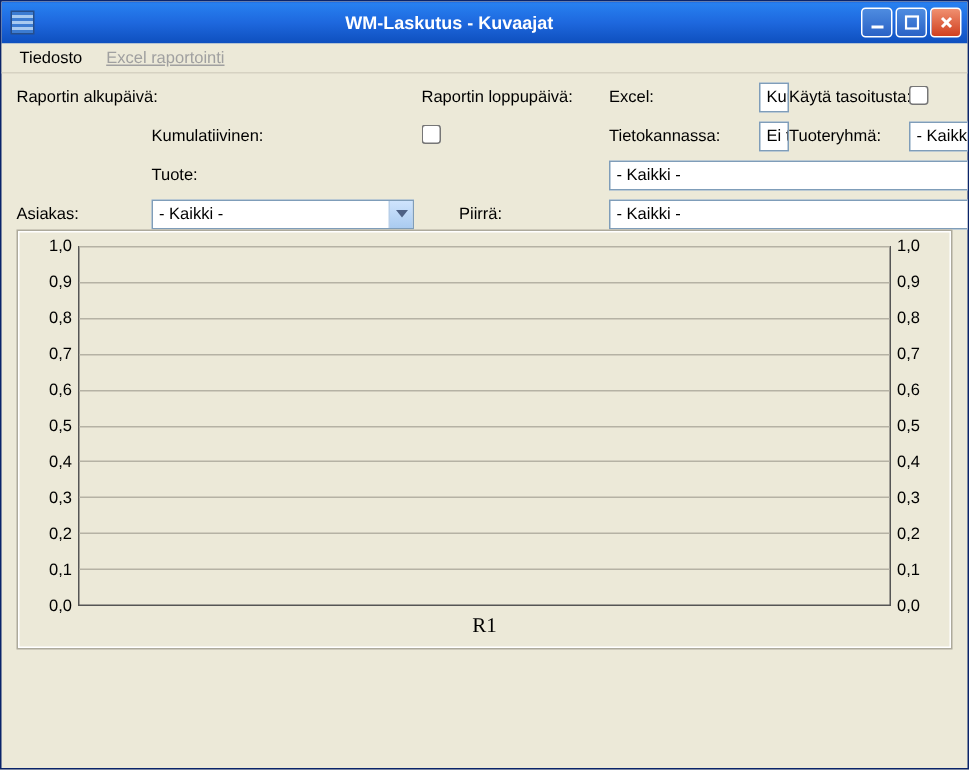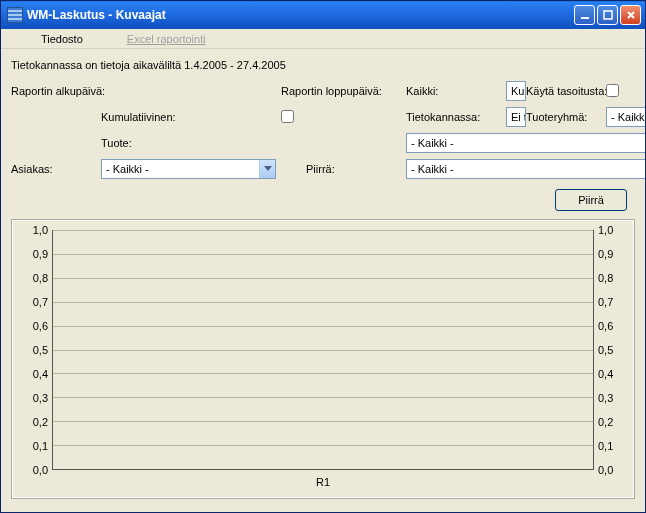--- a/index.html
+++ b/index.html
@@ -23,21 +23,21 @@
     color: white;
     font-weight: bold;
     font-size: 12px;
   }
   .titlebar .app-icon {
     width: 16px; height: 16px;
     background: repeating-linear-gradient(0deg, #3C7CD2, #3C7CD2 2px, #A8CAF0 2px, #A8CAF0 4px);
     border: 1px solid #274F8B;
     margin-right: 4px;
   }
-  .titlebar .title { flex: 1; }
+  .titlebar .title { flex: 1; text-align: center; }
   .winbtn {
     width: 21px; height: 20px;
     margin-left: 2px;
     border: 1px solid white;
     border-radius: 3px;
     display: flex;
     align-items: center;
     justify-content: center;
     color: white;
     font-weight: bold;
@@ -51,21 +51,21 @@
   }
   .winbtn svg { display:block; }
   .menubar {
     height: 20px;
     background: #ECE9D8;
     border-bottom: 1px solid #D6D2C2;
     display: flex;
     align-items: center;
     padding: 0 4px;
   }
-  .menuitem { padding: 2px 8px; margin-left: 28px; }
+  .menuitem { padding: 2px 8px; }
   .menuitem.disabled { color: #A0A0A0; text-decoration: underline; }
   .content {
     padding: 6px 10px 10px 10px;
   }
   .infoline { margin: 4px 0 10px 0; }
   .form-grid {
     display: grid;
     grid-template-columns: 90px 180px 25px 100px 100px 20px 80px 105px;
     row-gap: 6px;
     align-items: center;
@@ -148,21 +148,22 @@
     margin-bottom: 0;
   }
   .gridline {
     position: absolute;
     left: 0; right: 0;
     border-top: 1px solid #B5B2A4;
   }
   .xlabel {
     text-align: center;
     margin-top: 6px;
-    font-size: 11px;
+    font-size: 14px;
+    font-family: Liberation Serif, serif;
   }
 </style>
 </head>
 <body>
 
 <div class="titlebar">
   <div class="app-icon"></div>
   <div class="title">WM-Laskutus - Kuvaajat</div>
   <div class="winbtn min">
     <svg width="10" height="10">
@@ -181,29 +182,28 @@
       </svg>
   </div>
 </div>
 
 <div class="menubar">
   <div class="menuitem">Tiedosto</div>
   <div class="menuitem disabled">Excel raportointi</div>
 </div>
 
 <div class="content">
-  <div class="infoline">Tietokannassa on tietoja aikaväliltä 1.4.2005 - 27.4.2005</div>
 
   <div class="form-grid">
 
     <div class="lbl">Raportin alkupäivä:</div>
     <div></div>
     <div class="lbl">Raportin loppupäivä:</div>
     <div></div>
-    <div class="lbl">Kaikki:</div>
+    <div class="lbl">Excel:</div>
     <div class="combo">
       <span class="val">Kuukausi</span>
 
     </div>
 
     <div class="lbl">Käytä tasoitusta:</div>
     <div><input class="check" type="checkbox" style=""></div>
     <div></div>
     <div class="lbl">Kumulatiivinen:</div>
     <div><input class="check" type="checkbox" style=""></div>
@@ -240,23 +240,20 @@
         </span>
     </div>
     <div></div>
     <div class="lbl">Piirrä:</div>
     <div class="combo" style="grid-column: 5 / 9;">
       <span class="val">- Kaikki -</span>
 
     </div>
   </div>
 
-  <div class="btnrow">
-    <div class="btn">Piirrä</div>
-  </div>
 
   <div class="chart-panel">
     <div class="chart-inner">
       <div class="yaxis-left" id="yaxisL">
           <div class="tick" style="top: 0%;">1,0</div>
           <div class="tick" style="top: 10%;">0,9</div>
           <div class="tick" style="top: 20%;">0,8</div>
           <div class="tick" style="top: 30%;">0,7</div>
           <div class="tick" style="top: 40%;">0,6</div>
           <div class="tick" style="top: 50%;">0,5</div>

